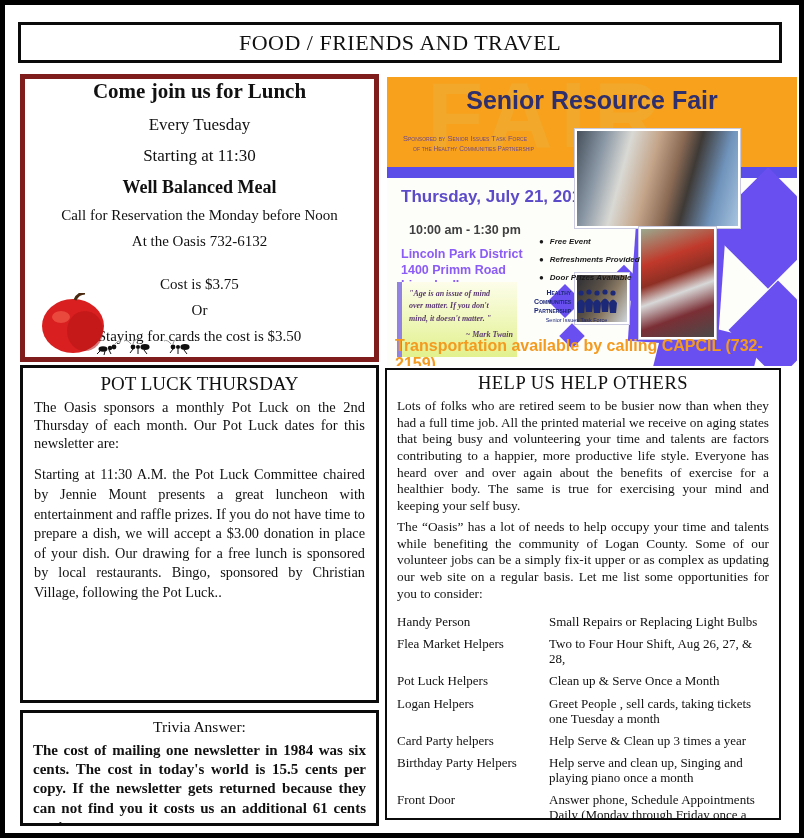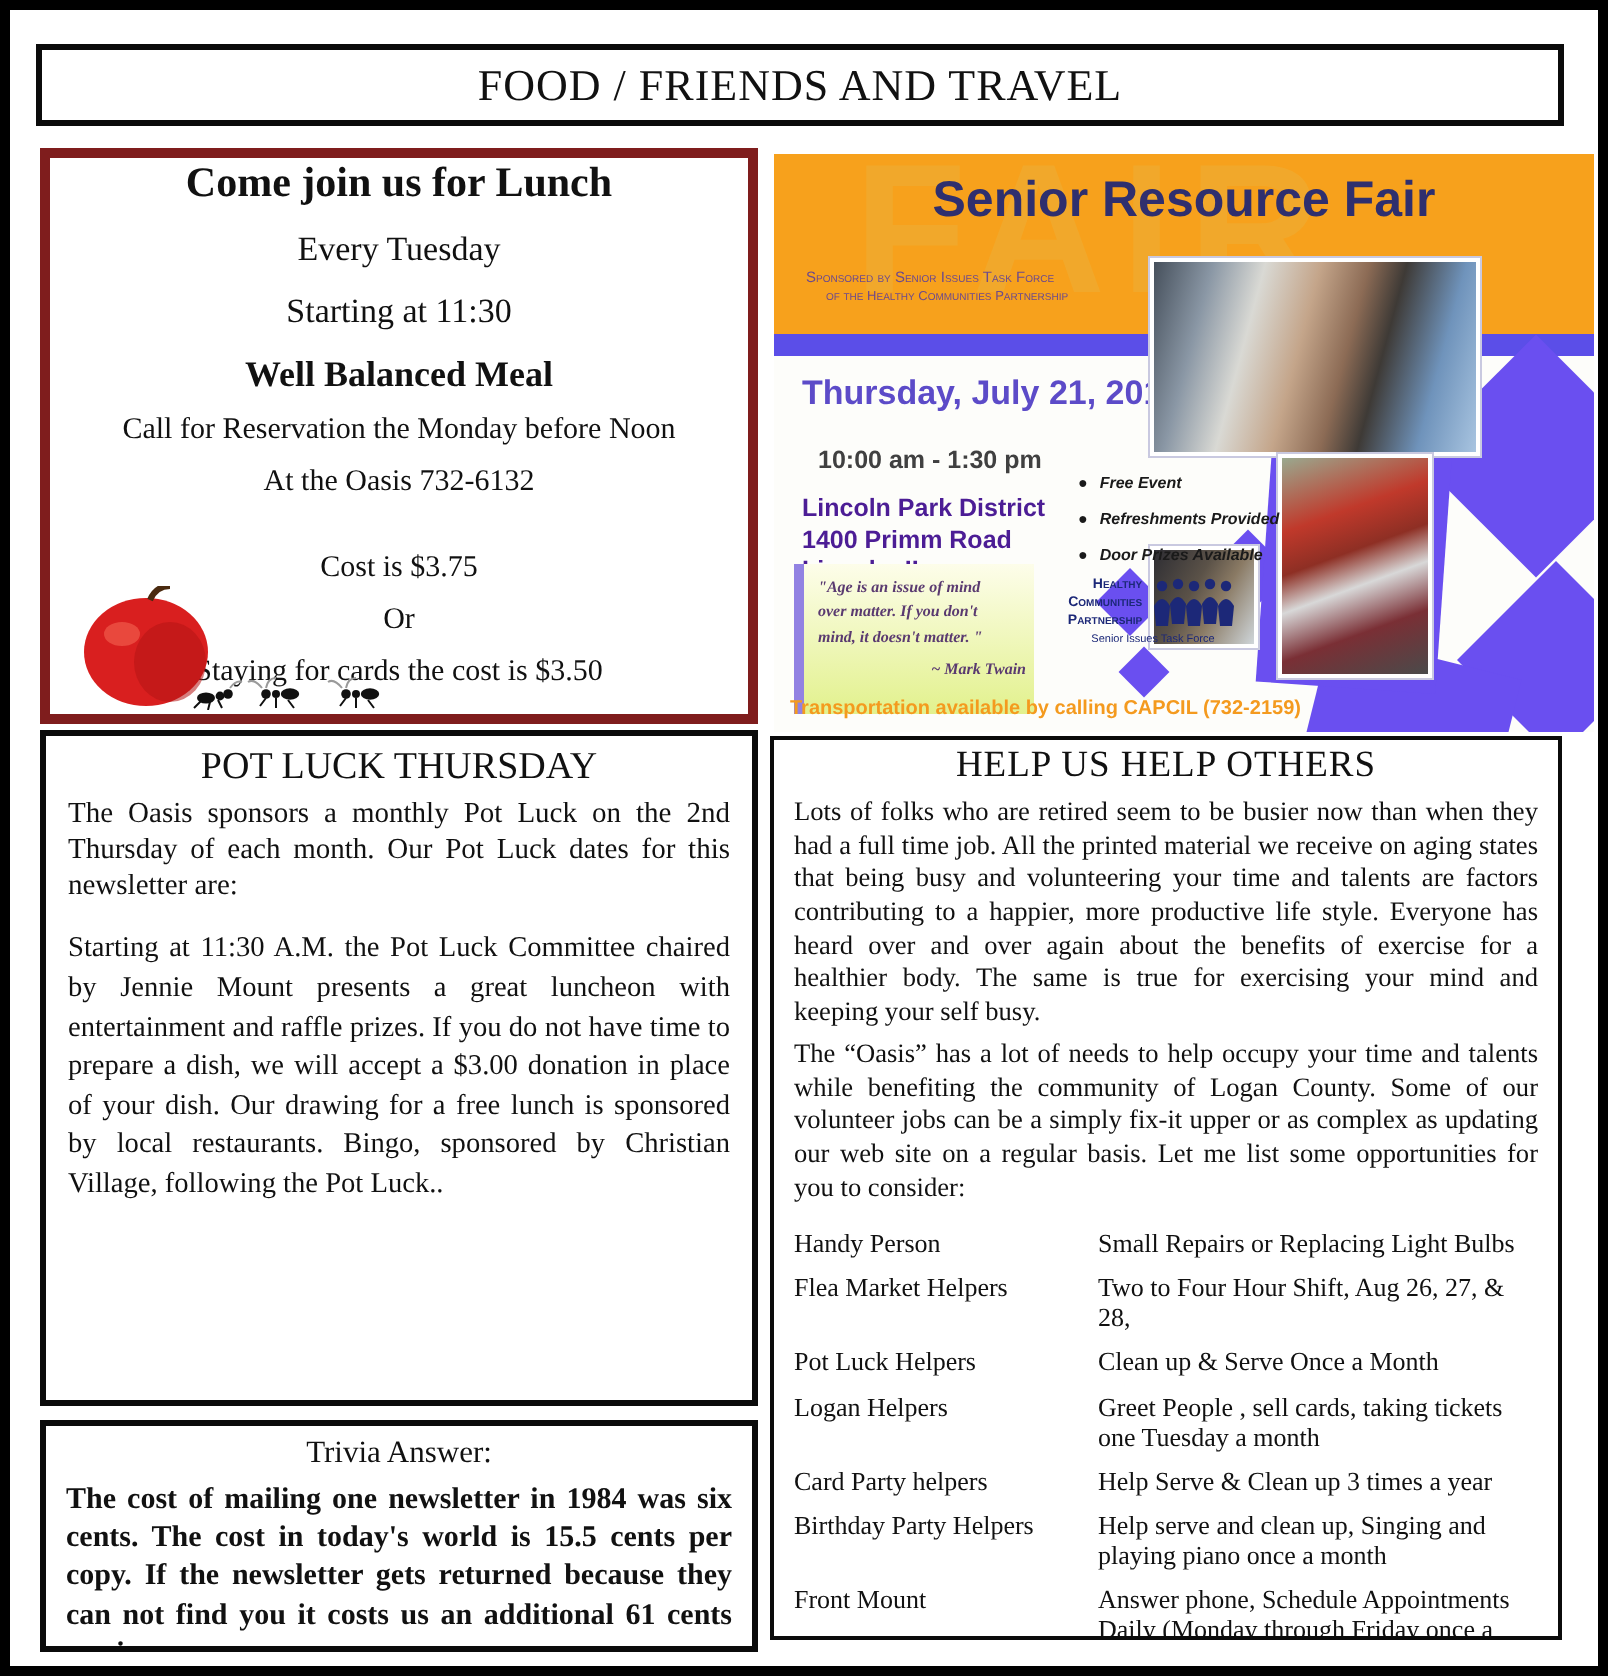--- a/index.html
+++ b/index.html
@@ -47,37 +47,37 @@
   .ph-large { left:188px; top:52px; width:165px; height:99px;
     background:linear-gradient(105deg,#46505c 0%,#8a97a5 16%,#d9d9d4 30%,#c4a58a 45%,#8c6b55 58%,#3e3a36 68%,#6f93bb 84%,#a8c4e0 100%); }
   .ph-mid-back { left:245px; top:145px; width:90px; height:122px; background:#6a4ff0;
     transform:rotate(4deg); z-index:4; }
   .ph-mid { left:252px; top:150px; width:77px; height:112px;
     background:linear-gradient(160deg,#9aa98f 0%,#c0392b 28%,#8e2f24 44%,#d8d8d8 58%,#7a2f35 76%,#4a4a4a 100%); }
   .ph-small { left:188px; top:196px; width:54px; height:51px;
     background:linear-gradient(120deg,#2d2d33 0%,#5b5248 40%,#8a7a64 62%,#cfd6da 100%); }
   .fl-date { left:14px; top:110px; z-index:3; font-size:17px; font-weight:bold; color:#5c4bc8; }
   .fl-time { left:22px; top:146px; z-index:3; font-size:12.5px; font-weight:bold; color:#404040; }
-  .fl-loc  { left:14px; top:170px; z-index:3; font-size:12.5px; color:#4c1d95; line-height:1.25; font-weight:bold; }
+  .fl-loc  { left:14px; top:170px; z-index:3; font-size:12.5px; color:#8b5cf6; line-height:1.25; font-weight:bold; }
   .fl-bullets { left:152px; top:160px; z-index:6; }
   .fl-bullets .bullet { font-size:8px; font-weight:bold; font-style:italic; color:#1a1a1a;
     margin-bottom:9px; }
   .fl-bullets .dot { margin-right:6px; }
   .fl-quote { left:10px; top:205px; width:120px; height:75px; z-index:3;
     background:linear-gradient(180deg,#fdfdea 0%,#e2f18d 100%);
     border-left:5px solid #9282e2; padding:6px 4px 0 7px;
     font-family:"Liberation Serif", serif; font-style:italic;
     font-size:8px; color:#5a3a70; line-height:1.55; font-weight:bold; }
   .fl-quote .attr { text-align:right; margin-top:4px; }
   .fl-logo { left:132px; top:212px; width:115px; z-index:6; color:#1c2878; }
   .fl-logo .row { display:flex; align-items:center; justify-content:center; gap:4px; }
   .fl-logo .names { text-align:right; font-size:7px; font-variant:small-caps;
     font-weight:bold; line-height:1.25; }
   .fl-logo .sub { font-size:5.5px; text-align:center; margin-top:2px; }
-  .fl-transport { left:8px; top:260px; z-index:6; font-size:10px; font-weight:bold; color:#f49a1e;margin-top:12px; }
+  .fl-transport { left:8px; top:260px; z-index:6; font-size:16px; font-weight:bold; color:#f49a1e; }
 
   
   .potluck-box { left:15px; top:360px; width:359px; height:338px;
     border:3px solid #0b0b0b; padding:5px 11px; overflow:hidden; }
   .pl-title { text-align:center; font-size:19px; font-weight:normal; margin-bottom:4px; }
   .pl-intro { font-size:14.5px; text-align:justify; line-height:1.23; }
   .pl-table { margin-top:8px; font-weight:bold; font-size:15px; }
   .pl-hrow { display:flex; }
   .pl-h1 { width:150px; text-align:center; text-decoration:underline; }
   .pl-h2 { flex:1; text-align:center; text-decoration:underline; }
@@ -252,18 +252,18 @@
     </div>
     <div class="hu-row">
       <div class="hu-role">Card Party helpers</div>
       <div class="hu-desc">Help Serve &amp; Clean up 3 times a year</div>
     </div>
     <div class="hu-row">
       <div class="hu-role">Birthday Party Helpers</div>
       <div class="hu-desc">Help serve and clean up, Singing and playing piano once a month</div>
     </div>
     <div class="hu-row">
-      <div class="hu-role">Front Mount</div>
+      <div class="hu-role">Front Door</div>
       <div class="hu-desc">Answer phone, Schedule Appointments Daily  (Monday through Friday once a week).</div>
     </div>
 
   </div>
 </div>
 
 </body></html>

